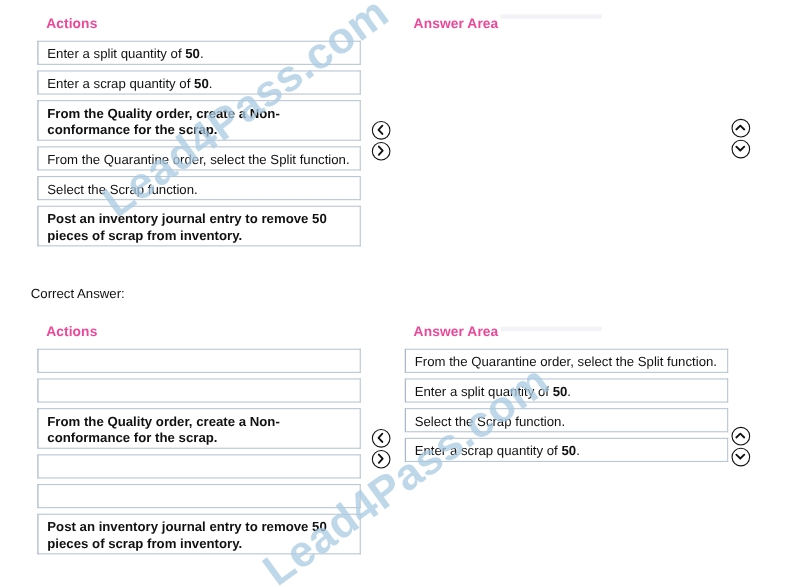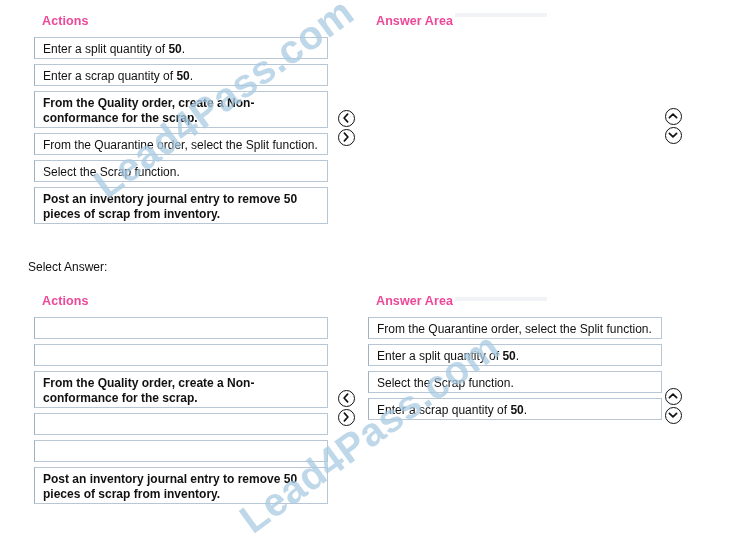--- a/index.html
+++ b/index.html
@@ -166,21 +166,21 @@
         <path d="M3.4 8.7 L7 5.2 L10.6 8.7" fill="none" stroke="#111" stroke-width="1.7" stroke-linecap="round" stroke-linejoin="round"></path>
       </svg>
   </span>
   <span class="circ">
     <svg width="14" height="14" viewBox="0 0 14 14">
         <path d="M3.4 5.3 L7 8.8 L10.6 5.3" fill="none" stroke="#111" stroke-width="1.7" stroke-linecap="round" stroke-linejoin="round"></path>
       </svg>
   </span>
 </div>
 
-<div class="section-label" style="left:28px; top:260px;">Select Answer:</div>
+<div class="section-label" style="left:28px; top:260px;">Correct Answer:</div>
 
 <div class="panel actions-col" style="left:34px; top:294px;">
   <div class="col-heading">Actions</div>
   <div id="a-actions-list">
       <div class="box one-line empty"></div>
       <div class="box one-line empty"></div>
       <div class="box two-line"><span>From the Quality order, create a Non-conformance for the scrap.</span></div>
       <div class="box one-line empty"></div>
       <div class="box one-line empty"></div>
       <div class="box two-line"><span>Post an inventory journal entry to remove 50 pieces of scrap from inventory.</span></div>

